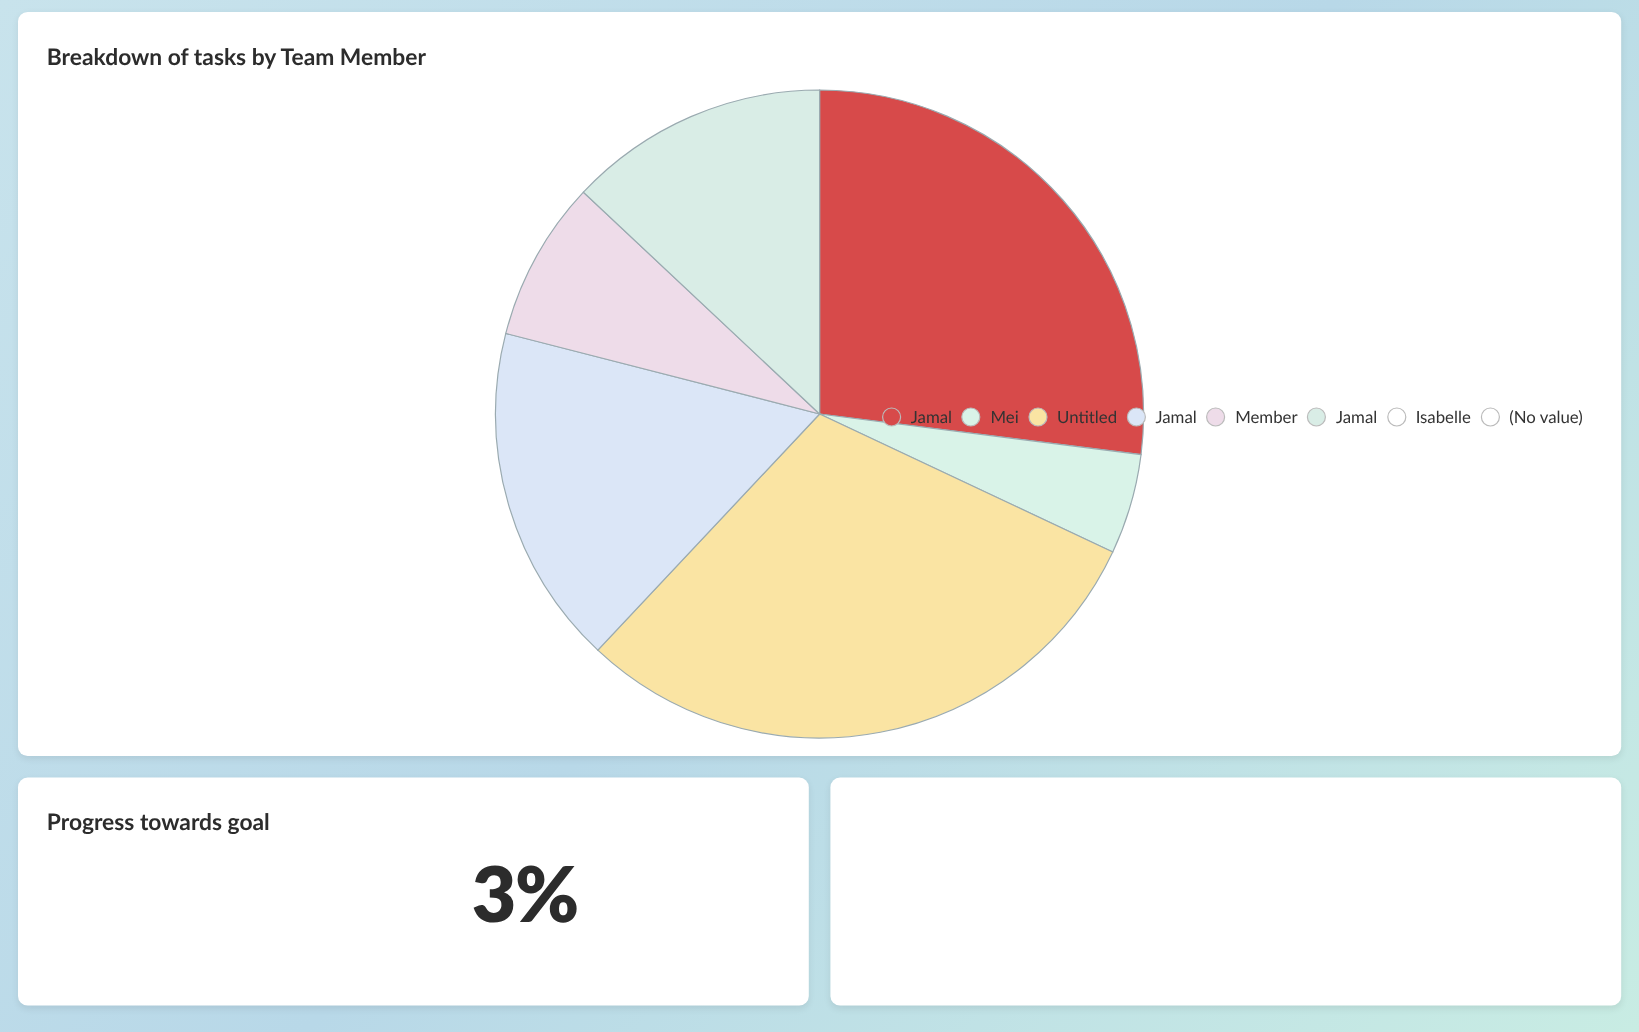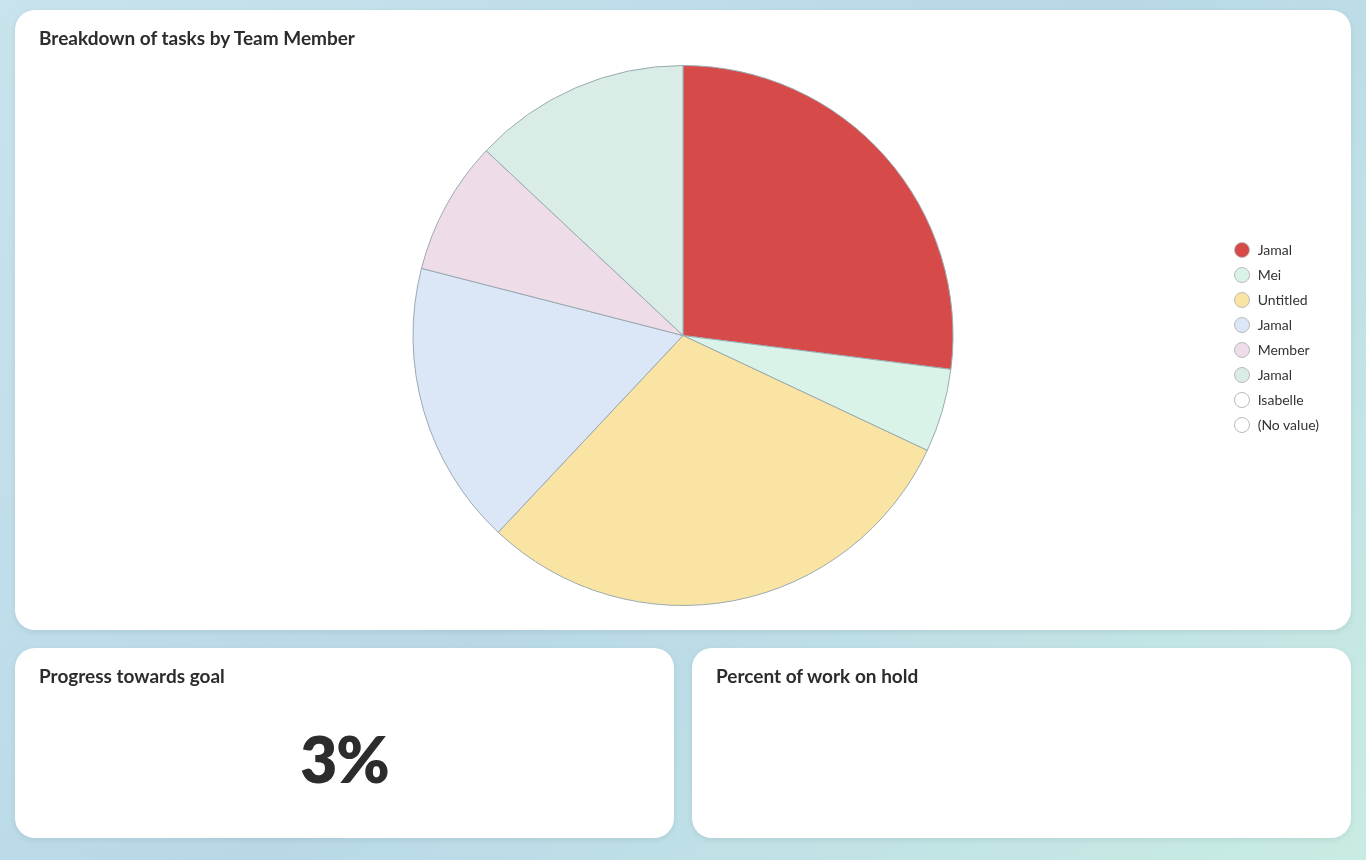--- a/index.html
+++ b/index.html
@@ -5,23 +5,23 @@
   * { box-sizing: border-box; margin: 0; padding: 0; }
   body {
     font-family: "Lato", "Helvetica Neue", Arial, sans-serif;
     background: linear-gradient(135deg, #c8e3ec 0%, #b8d8e8 50%, #c8ece3 100%);
     width: 1366px;
     height: 860px;
     padding: 10px 15px;
   }
   .card {
     background: #ffffff;
-    border-radius: 20px;
+    border-radius: 8px;
     box-shadow: 0 2px 6px rgba(0,0,0,0.08);
-    padding: 16px 24px;
+    padding: 26px 24px;
   }
   .card-title {
     font-size: 19px;
     font-weight: 700;
     color: #2c2c2c;
     margin-bottom: 8px;
   }
   .top-card {
     width: 100%;
     height: 620px;
@@ -29,21 +29,21 @@
     position: relative;
   }
   .bottom-row {
     display: flex;
     gap: 18px;
   }
   .bottom-card {
     flex: 1;
     height: 190px;
     display: flex;
-    flex-direction: column;
+    flex-direction: row;
   }
   .big-value {
     flex: 1;
     display: flex;
     align-items: center;
     justify-content: center;
     font-size: 64px;
     font-weight: 800;
     color: #2c2c2c;
     letter-spacing: -1px;
@@ -58,21 +58,21 @@
     left: 50%;
     top: 50%;
     transform: translate(-50%, -50%);
   }
   .legend {
     position: absolute;
     right: 8px;
     top: 50%;
     transform: translateY(-50%);
     display: flex;
-    flex-direction: column;
+    flex-direction: row;
     gap: 8px;
     font-size: 14px;
     color: #333;
   }
   .legend-item {
     display: flex;
     align-items: center;
     gap: 8px;
   }
   .legend-swatch {
@@ -135,15 +135,14 @@
       </div>
   </div>
 </div>
 
 <div class="bottom-row">
   <div class="card bottom-card">
     <div class="card-title">Progress towards goal</div>
     <div class="big-value">3%</div>
   </div>
   <div class="card bottom-card">
-    <div class="card-title">Percent of work on hold</div>
   </div>
 </div>
 
 </body></html>

